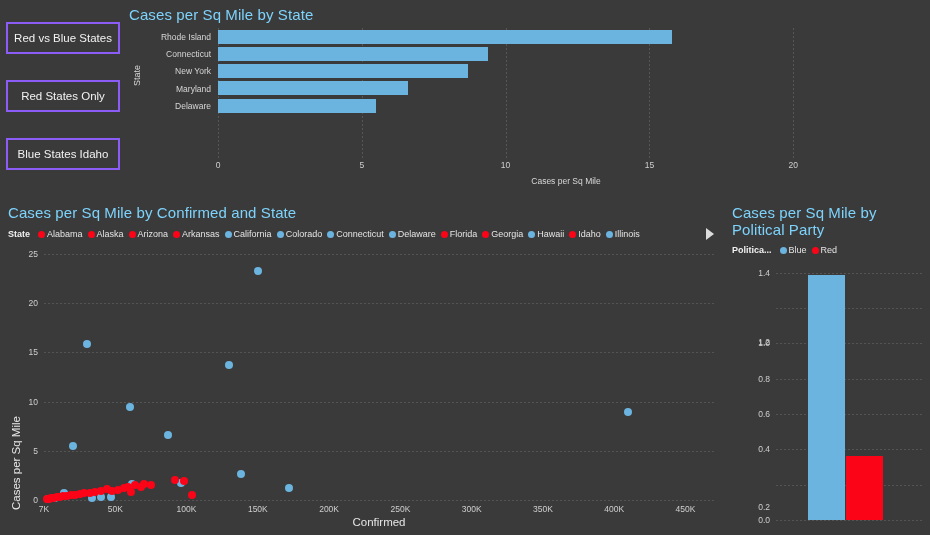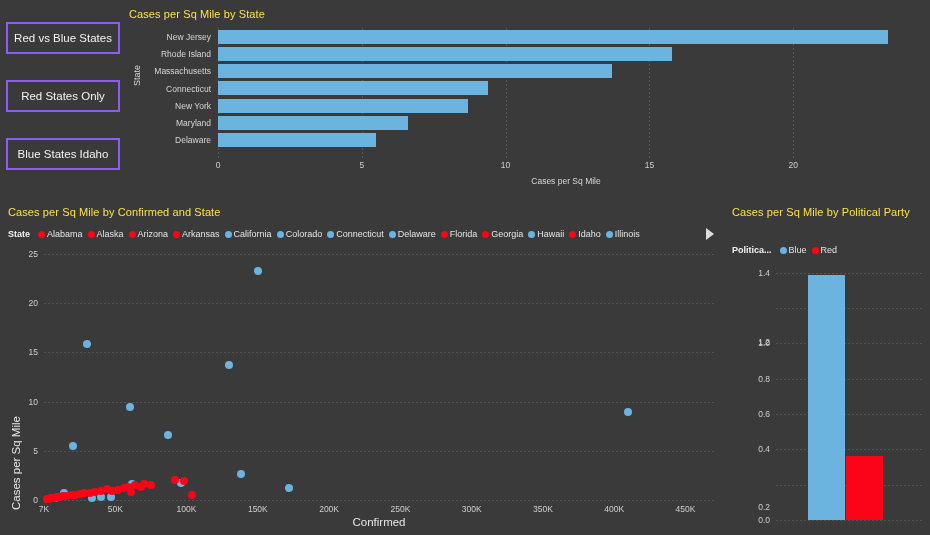--- a/index.html
+++ b/index.html
@@ -8,21 +8,21 @@
     background: #3a3a3a;
     font-family: "Liberation Sans", sans-serif;
     color: #e8e8e8;
     overflow: hidden;
   }
   .dashboard { position: relative; width: 930px; height: 535px; }
 
   
   .panel { position: absolute; }
   .chart-title {
-    font-size: 11px; color: #fde047; font-weight: 400;
+    font-size: 15px; color: #7dd3fc; font-weight: 400;
     letter-spacing: .1px; line-height: 17px;
   }
   .tick { font-size: 8.5px; color: #cfcfcf; white-space: nowrap; }
 
   
   #button-panel { left: 0; top: 22px; width: 126px; }
   .action-button {
     display: flex; align-items: center; justify-content: center;
     height: 32px; margin: 0 6px 26px 6px;
     background: #3a3a3a;
@@ -139,35 +139,23 @@
     <div class="bar-y-axis-title">State</div>
     <div class="bar-gridlines" id="top-bar-grid">
         <div class="vgrid" style="left: 0%;"></div>
         <div class="vgrid" style="left: 20.6612%;"></div>
         <div class="vgrid" style="left: 41.3223%;"></div>
         <div class="vgrid" style="left: 61.9835%;"></div>
         <div class="vgrid" style="left: 82.6446%;"></div>
       </div>
     <div class="bar-rows" id="top-bar-rows">
         <div class="bar-row">
-          <div class="bar-row-label">New Jersey</div>
-          <div class="bar-track">
-            <div class="bar-fill" style="width: 96.281%; background: rgb(108, 180, 224);"></div>
-          </div>
-        </div>
-        <div class="bar-row">
           <div class="bar-row-label">Rhode Island</div>
           <div class="bar-track">
             <div class="bar-fill" style="width: 65.2893%; background: rgb(108, 180, 224);"></div>
-          </div>
-        </div>
-        <div class="bar-row">
-          <div class="bar-row-label">Massachusetts</div>
-          <div class="bar-track">
-            <div class="bar-fill" style="width: 56.6116%; background: rgb(108, 180, 224);"></div>
           </div>
         </div>
         <div class="bar-row">
           <div class="bar-row-label">Connecticut</div>
           <div class="bar-track">
             <div class="bar-fill" style="width: 38.843%; background: rgb(108, 180, 224);"></div>
           </div>
         </div>
         <div class="bar-row">
           <div class="bar-row-label">New York</div>

